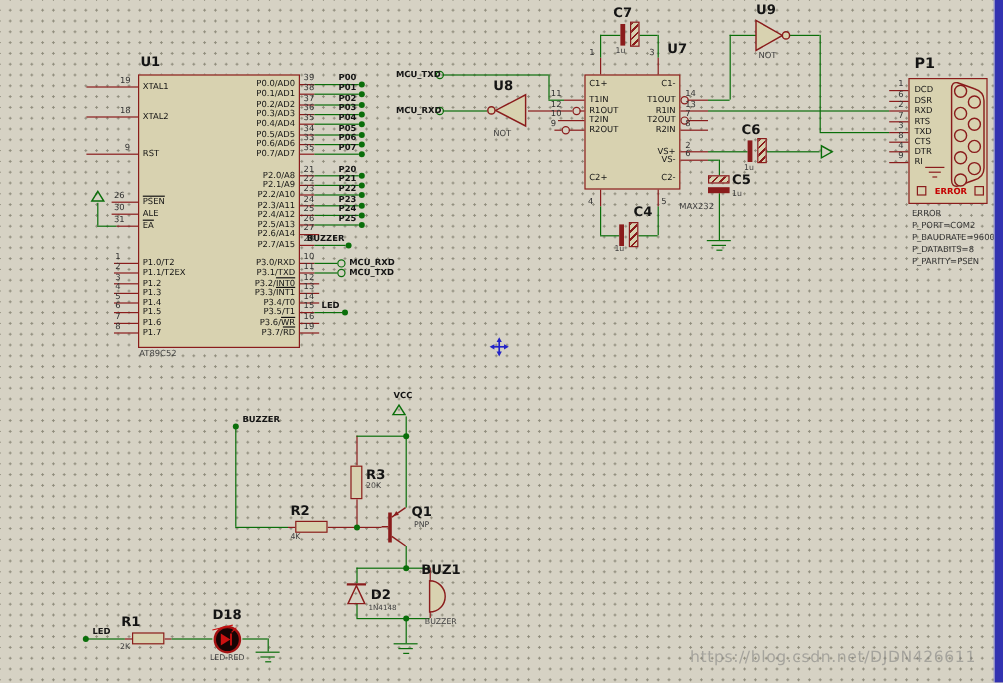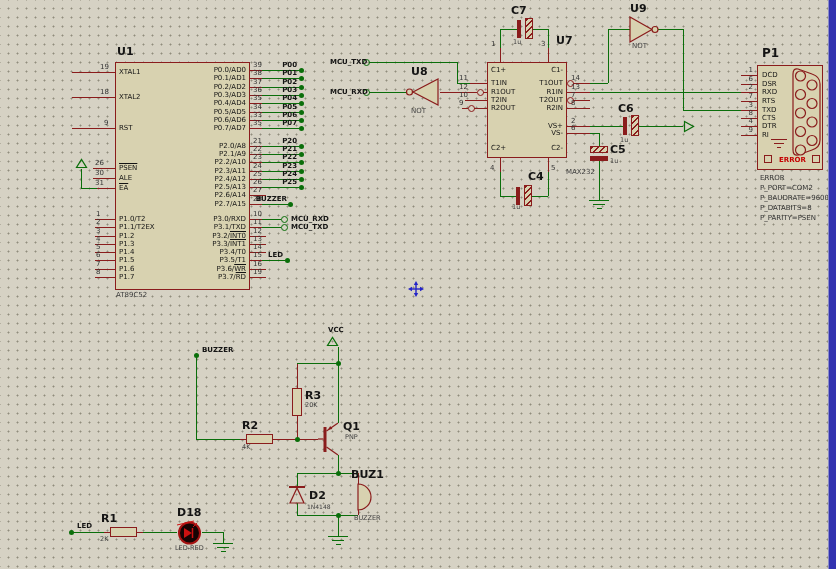--- a/index.html
+++ b/index.html
@@ -18,20 +18,21 @@
   }
   #edge-strip{
     position:absolute;right:0;top:0;width:8px;height:569px;z-index:11;
     background:linear-gradient(90deg,#8c8cc8 0,#8c8cc8 1px,#3232b0 1px);
   }
 </style>
 </head>
 <body>
 
 <div id="canvas">
+  <div id="watermark">https://blog.csdn.net/DJDN426611</div>
   <div id="edge-strip"></div>
 <div style="position: absolute; left: 115px; top: 62px; width: 135px; height: 228px; background: rgb(216, 210, 176); border: 1.5px solid rgb(138, 28, 28); box-sizing: border-box; z-index: 1;"></div>
     <div style="position: absolute; left: 117px; top: 45px; font: 700 11px / 1.2 &quot;DejaVu Sans&quot;, sans-serif; color: rgb(20, 20, 20); white-space: nowrap; z-index: 4;">U1</div>
     <div style="position: absolute; left: 116px; top: 291px; font: 400 7px / 1.2 &quot;DejaVu Sans&quot;, sans-serif; color: rgb(63, 63, 63); white-space: nowrap; z-index: 4;">AT89C52</div>
     <div style="position: absolute; left: 72px; top: 72px; width: 43px; height: 1px; background: rgb(138, 28, 28); z-index: 2;"></div>
     <div style="position: absolute; left: 100px; top: 63px; font: 400 7px / 1.2 &quot;DejaVu Sans&quot;, sans-serif; color: rgb(51, 51, 51); white-space: nowrap; z-index: 4;">19</div>
     <div style="position: absolute; left: 119px; top: 68px; font: 400 7px / 1.2 &quot;DejaVu Sans&quot;, sans-serif; color: rgb(20, 20, 20); white-space: nowrap; z-index: 4;">XTAL1</div>
     <div style="position: absolute; left: 72px; top: 97px; width: 43px; height: 1px; background: rgb(138, 28, 28); z-index: 2;"></div>
     <div style="position: absolute; left: 100px; top: 88px; font: 400 7px / 1.2 &quot;DejaVu Sans&quot;, sans-serif; color: rgb(51, 51, 51); white-space: nowrap; z-index: 4;">18</div>
     <div style="position: absolute; left: 119px; top: 93px; font: 400 7px / 1.2 &quot;DejaVu Sans&quot;, sans-serif; color: rgb(20, 20, 20); white-space: nowrap; z-index: 4;">XTAL2</div>

